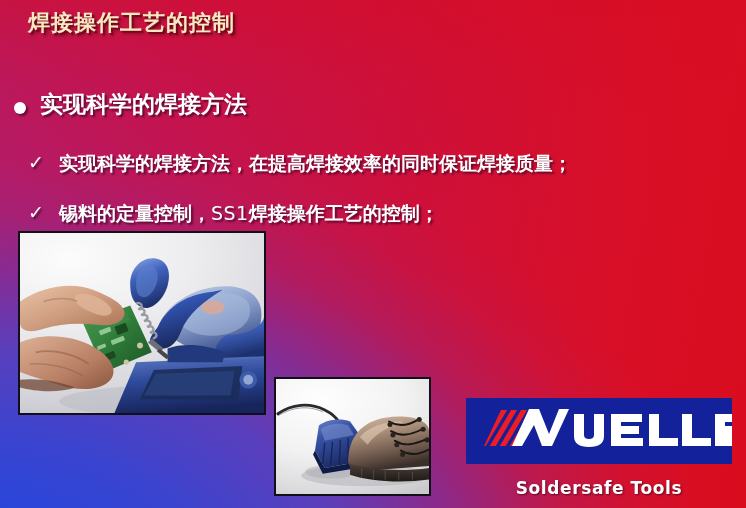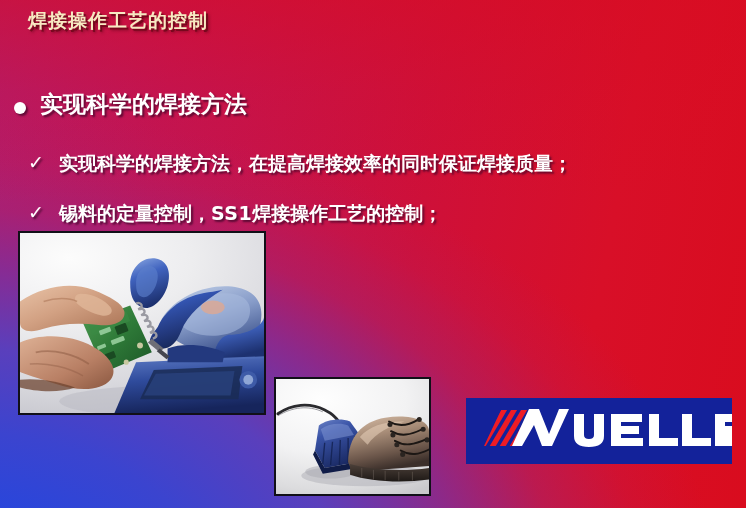--- a/index.html
+++ b/index.html
@@ -58,21 +58,21 @@
       rgba(216, 12, 34, 0.20) 18%,
       rgba(216, 12, 34, 0.0) 40%);
   }
 
   
   .title {
     position: absolute;
     left: 28px;
     top: 8px;
     font-family: "DejaVu Sans", "Liberation Sans", sans-serif;
-    font-size: 19px;
+    font-size: 22px;
     font-weight: 700;
     letter-spacing: 1px;
     color: #F7E9C2;
     text-shadow: 2px 2px 0 rgba(110, 8, 26, 0.85),
                  3px 3px 3px rgba(80, 4, 18, 0.55);
     white-space: nowrap;
   }
 
   
   .bullet-row {
@@ -121,21 +121,21 @@
     font-size: 19px;
     line-height: 1;
     font-weight: 700;
     color: #FFFFFF;
   }
 
   .bullet-text { line-height: 1.1; }
 
   .emph-latin {
     font-family: "DejaVu Sans", "Liberation Sans", sans-serif;
-    font-weight: 700;
+    font-weight: 400;
     letter-spacing: 0.5px;
   }
 
   
   .photo {
     position: absolute;
     border: 2px solid #111018;
     overflow: hidden;
     background: #DEDEE2;
   }
@@ -438,14 +438,15 @@
 
       <path d="M183 16 L193 16 L193 40 L212 40 L212 48 L183 48 Z" fill="#FFFFFF"></path>
 
       <path d="M216 16 L226 16 L226 40 L245 40 L245 48 L216 48 Z" fill="#FFFFFF"></path>
 
       <path d="M249 16 L266 16 L266 24 L259 24 L259 28 L266 28 L266 48 L256 48 L256 33 L259 33 L259 28 L259 48 L249 48 Z" fill="#FFFFFF"></path>
       <circle cx="262" cy="45" r="3" fill="#FFFFFF" opacity="0.9"></circle>
     </svg>
   </div>
 
+  <div class="logo-tag">Soldersafe Tools</div>
 
 </div>
 
 </body></html>

